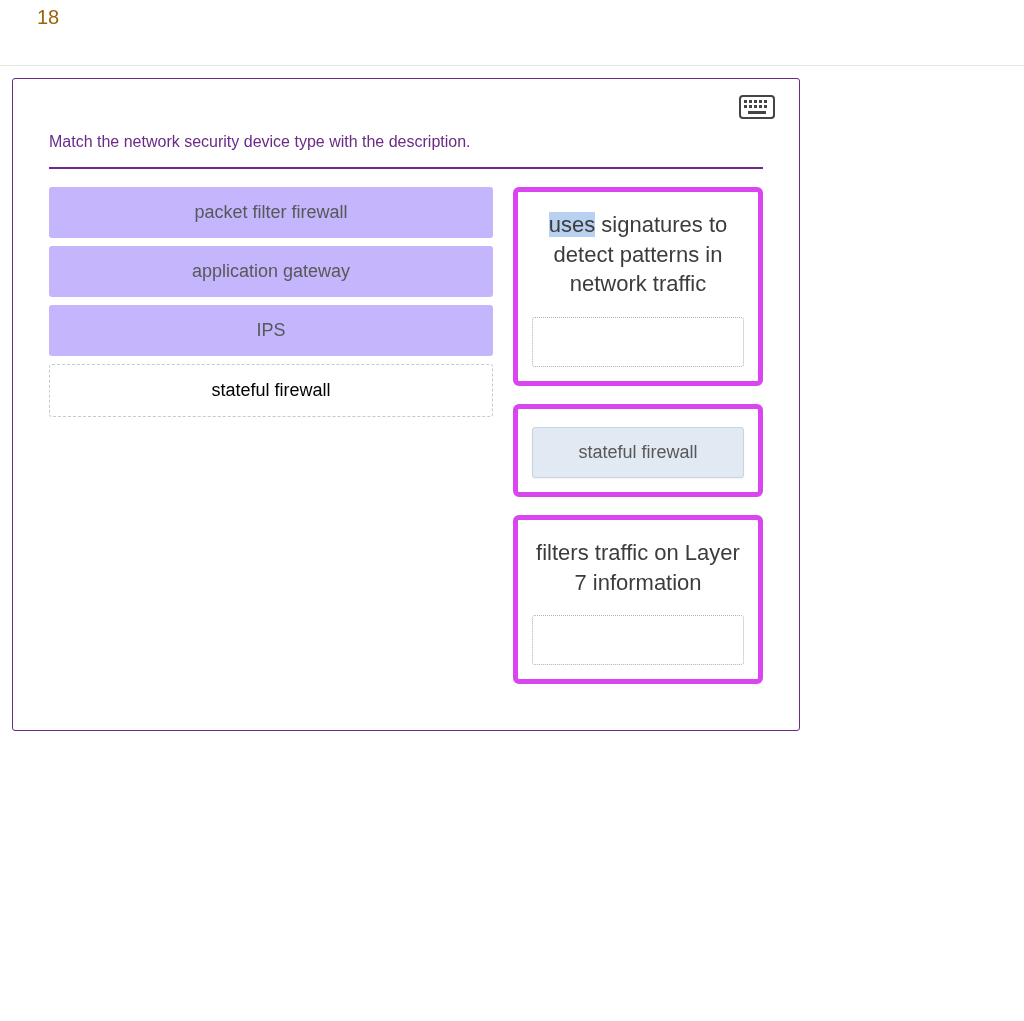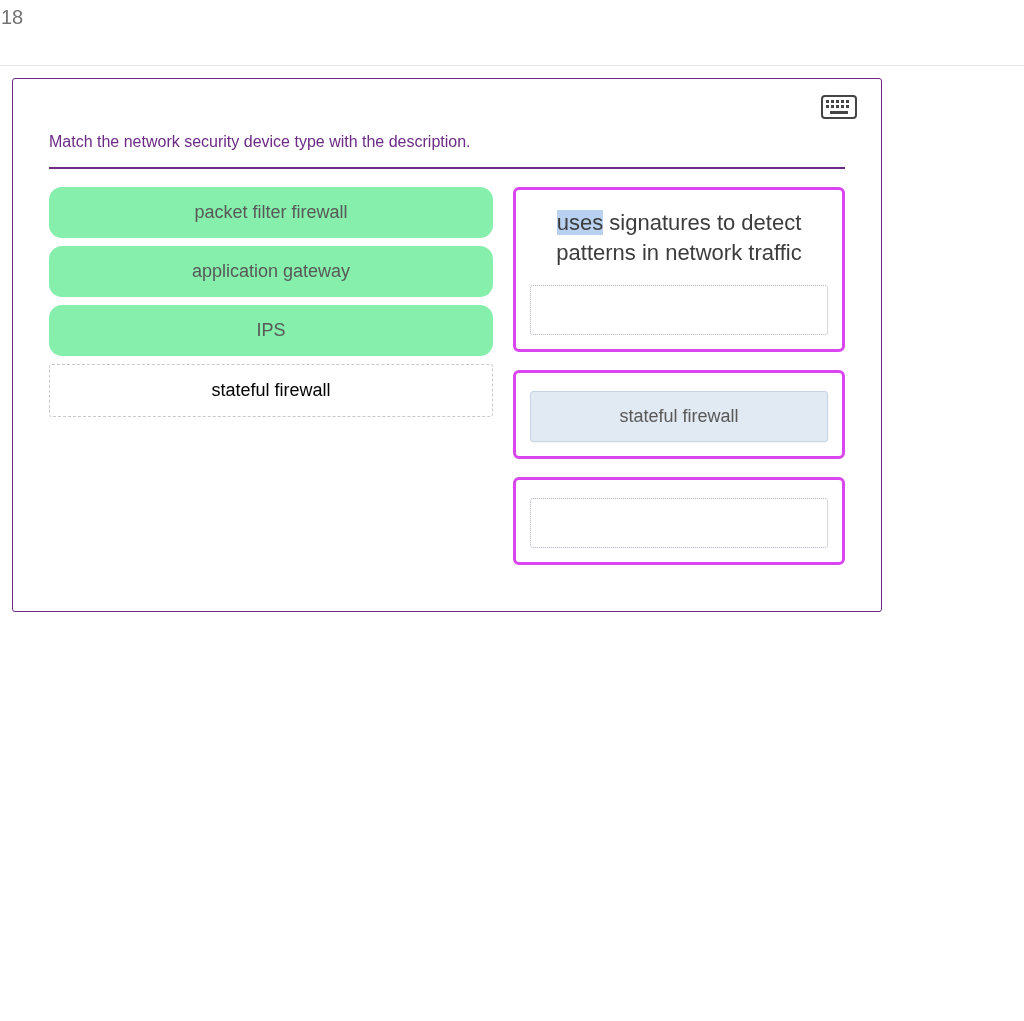--- a/index.html
+++ b/index.html
@@ -8,35 +8,36 @@
     height: 1021px;
     font-family: -apple-system, BlinkMacSystemFont, "Segoe UI", Arial, sans-serif;
     background: #ffffff;
     color: #333;
   }
   .page-number {
     position: absolute;
     top: 6px;
     left: 1px;
     font-size: 20px;
-    color: #737373;
+    color: #a16207;
+    padding-left: 36px;
   }
   .topline {
     position: absolute;
     top: 65px;
     left: 0;
     width: 1024px;
     height: 1px;
     background: #e6e6e6;
   }
   .question-box {
     position: absolute;
     top: 78px;
     left: 12px;
-    width: 870px;
+    width: 788px;
     border: 1px solid #6b2a86;
     border-radius: 3px;
     padding: 30px 36px 46px 36px;
   }
   .keyboard-icon {
     position: absolute;
     top: 16px;
     right: 24px;
     width: 36px;
     height: 24px;
@@ -64,39 +65,39 @@
     flex-direction: column;
     gap: 8px;
   }
   .right-col {
     flex: 1;
     display: flex;
     flex-direction: column;
     gap: 18px;
   }
   .source-item {
-    background: #86efac;
-    border-radius: 13px;
+    background: #c4b5fd;
+    border-radius: 3px;
     padding: 15px 16px;
     text-align: center;
     font-size: 18px;
     color: #585858;
     cursor: grab;
   }
   .source-item-ghost {
     background: #ffffff;
     border: 1px dashed #c9c9c9;
     border-radius: 3px;
     padding: 15px 10px;
     text-align: center;
     font-size: 18px;
     color: #000000;
   }
   .target-box {
-    border: 3px solid #d946ef;
+    border: 5px solid #d946ef;
     border-radius: 6px;
     padding: 18px 14px 14px 14px;
   }
   .target-desc {
     text-align: center;
     font-size: 22px;
     color: #3c3c3c;
     line-height: 1.35;
     margin-bottom: 18px;
   }
@@ -167,18 +168,19 @@
         </div>
         <div class="drop-slot"></div>
       </div>
 
       <div class="target-box">
         <div class="drop-slot filled">stateful firewall</div>
       </div>
 
 
       <div class="target-box">
+        <div class="target-desc">filters traffic on Layer 7 information</div>
         <div class="drop-slot"></div>
       </div>
 
     </div>
   </div>
 </div>
 
 </body></html>

